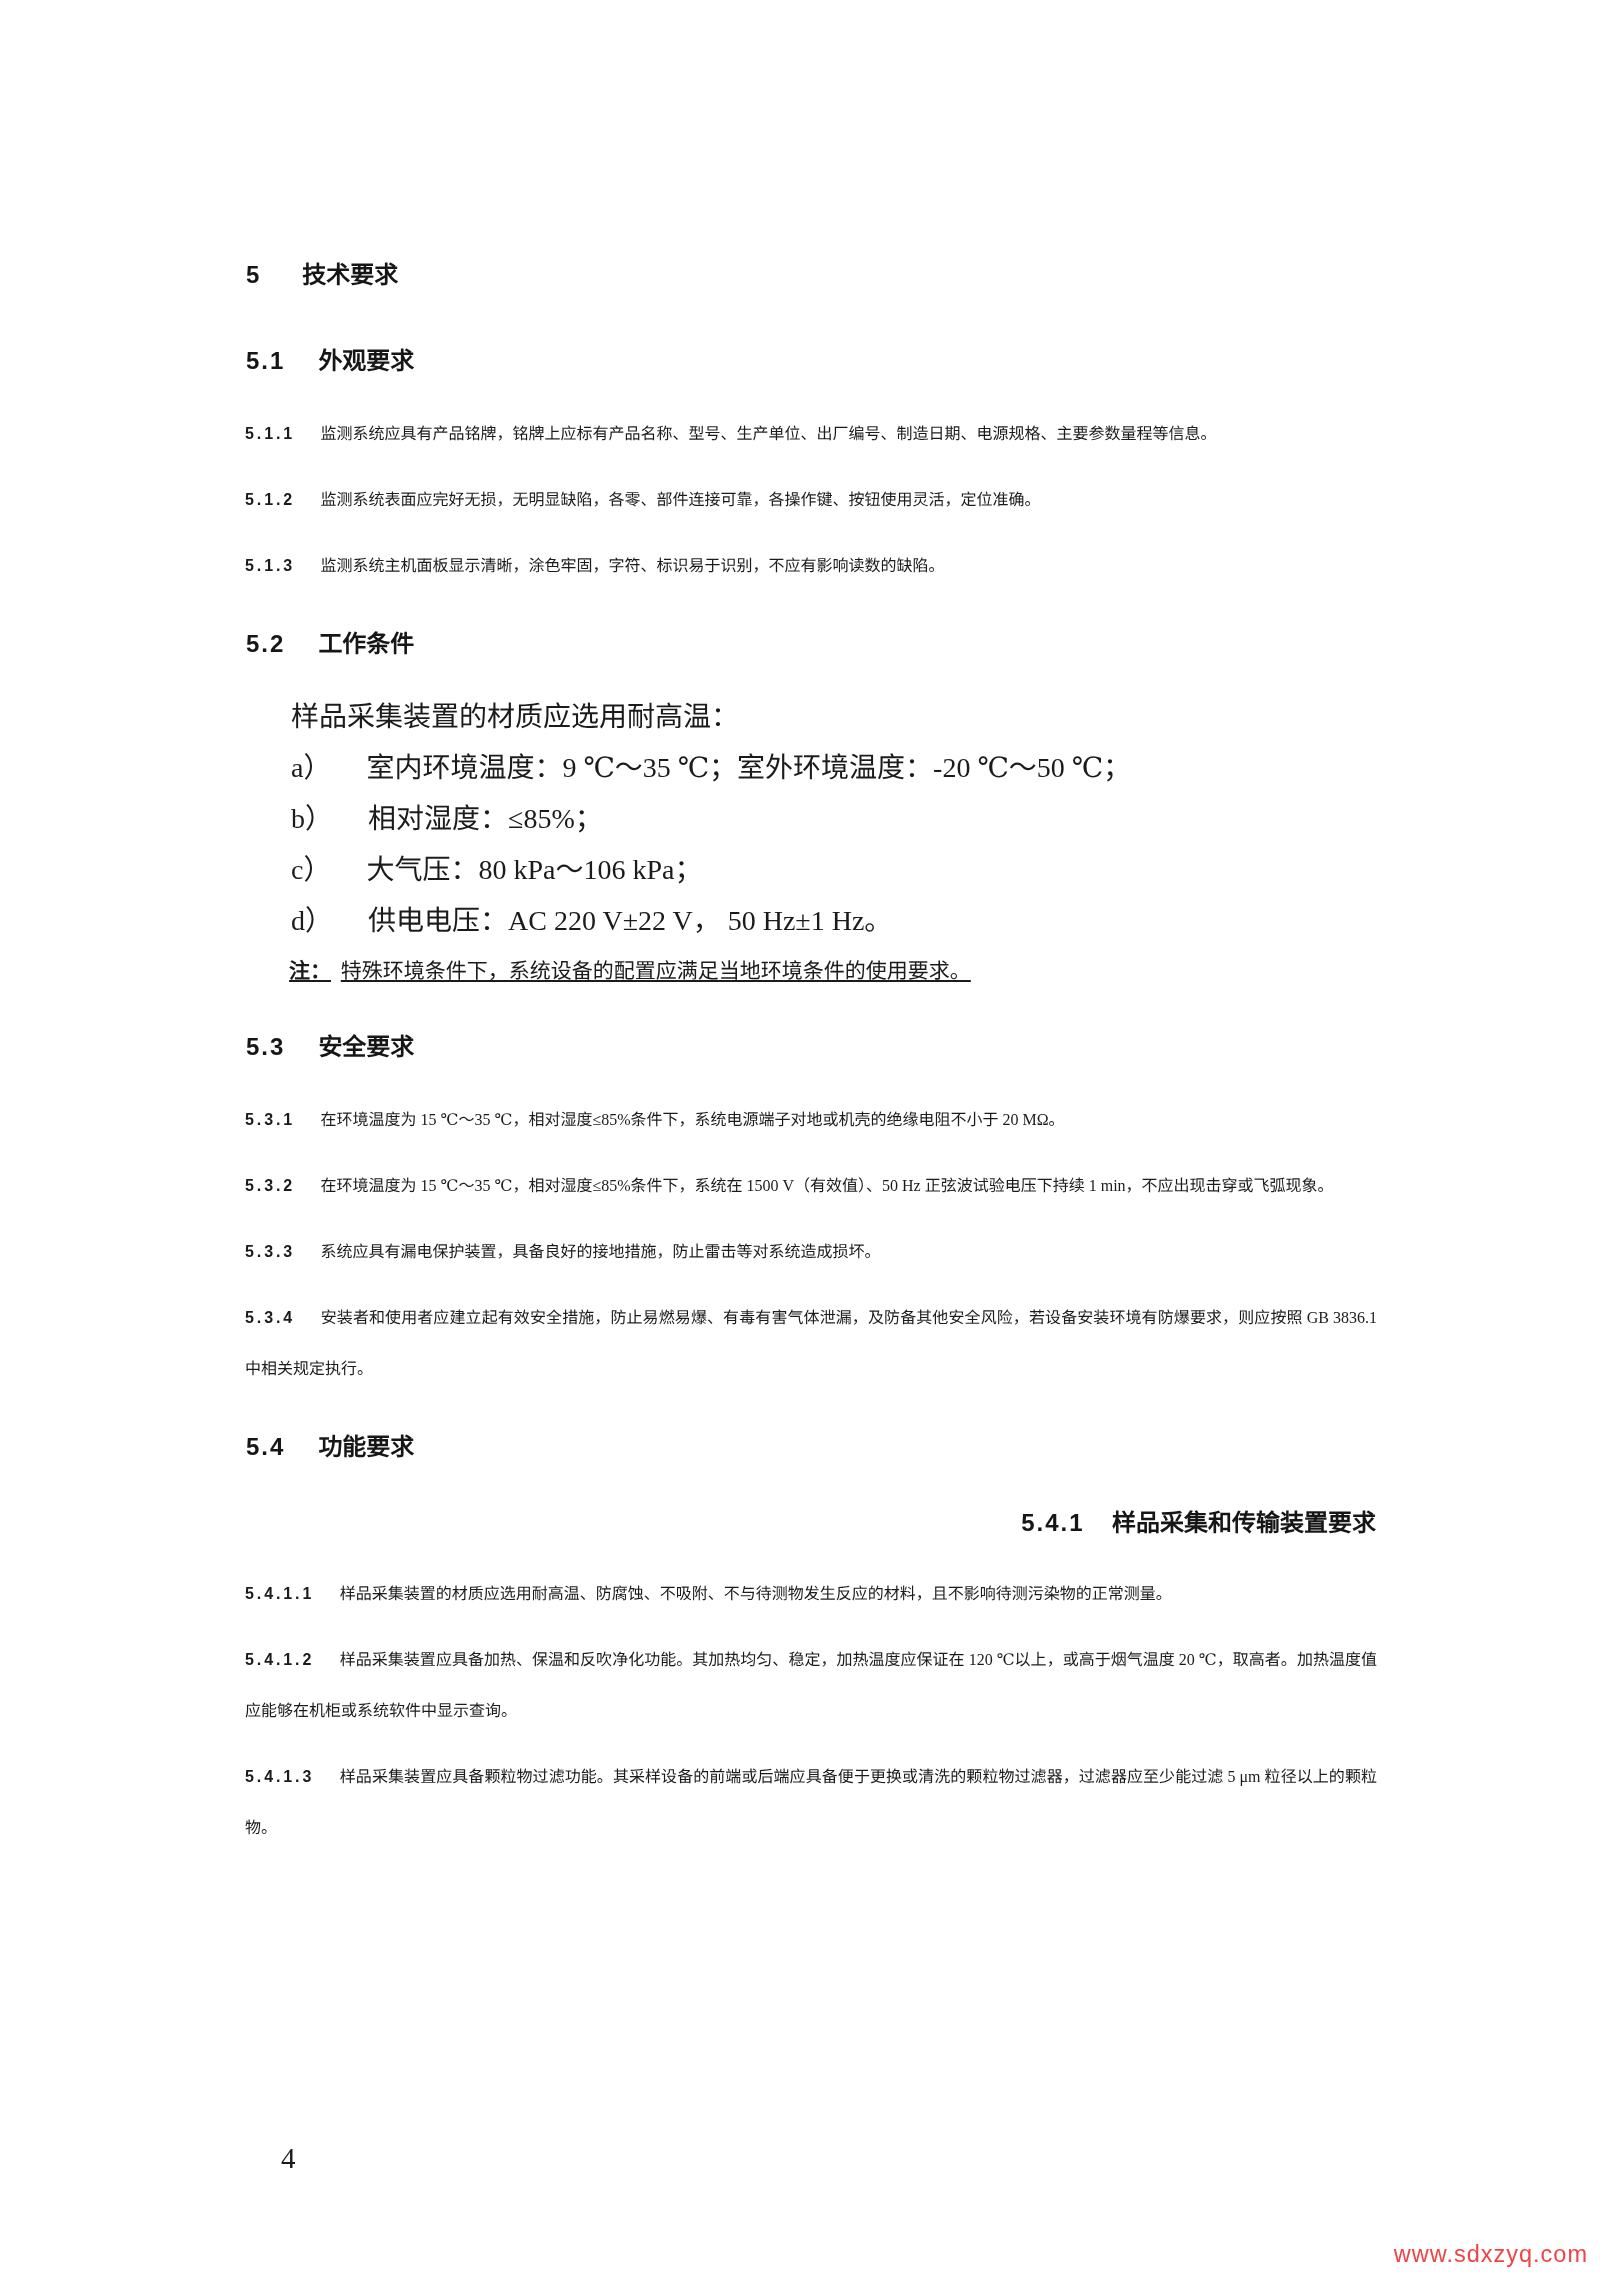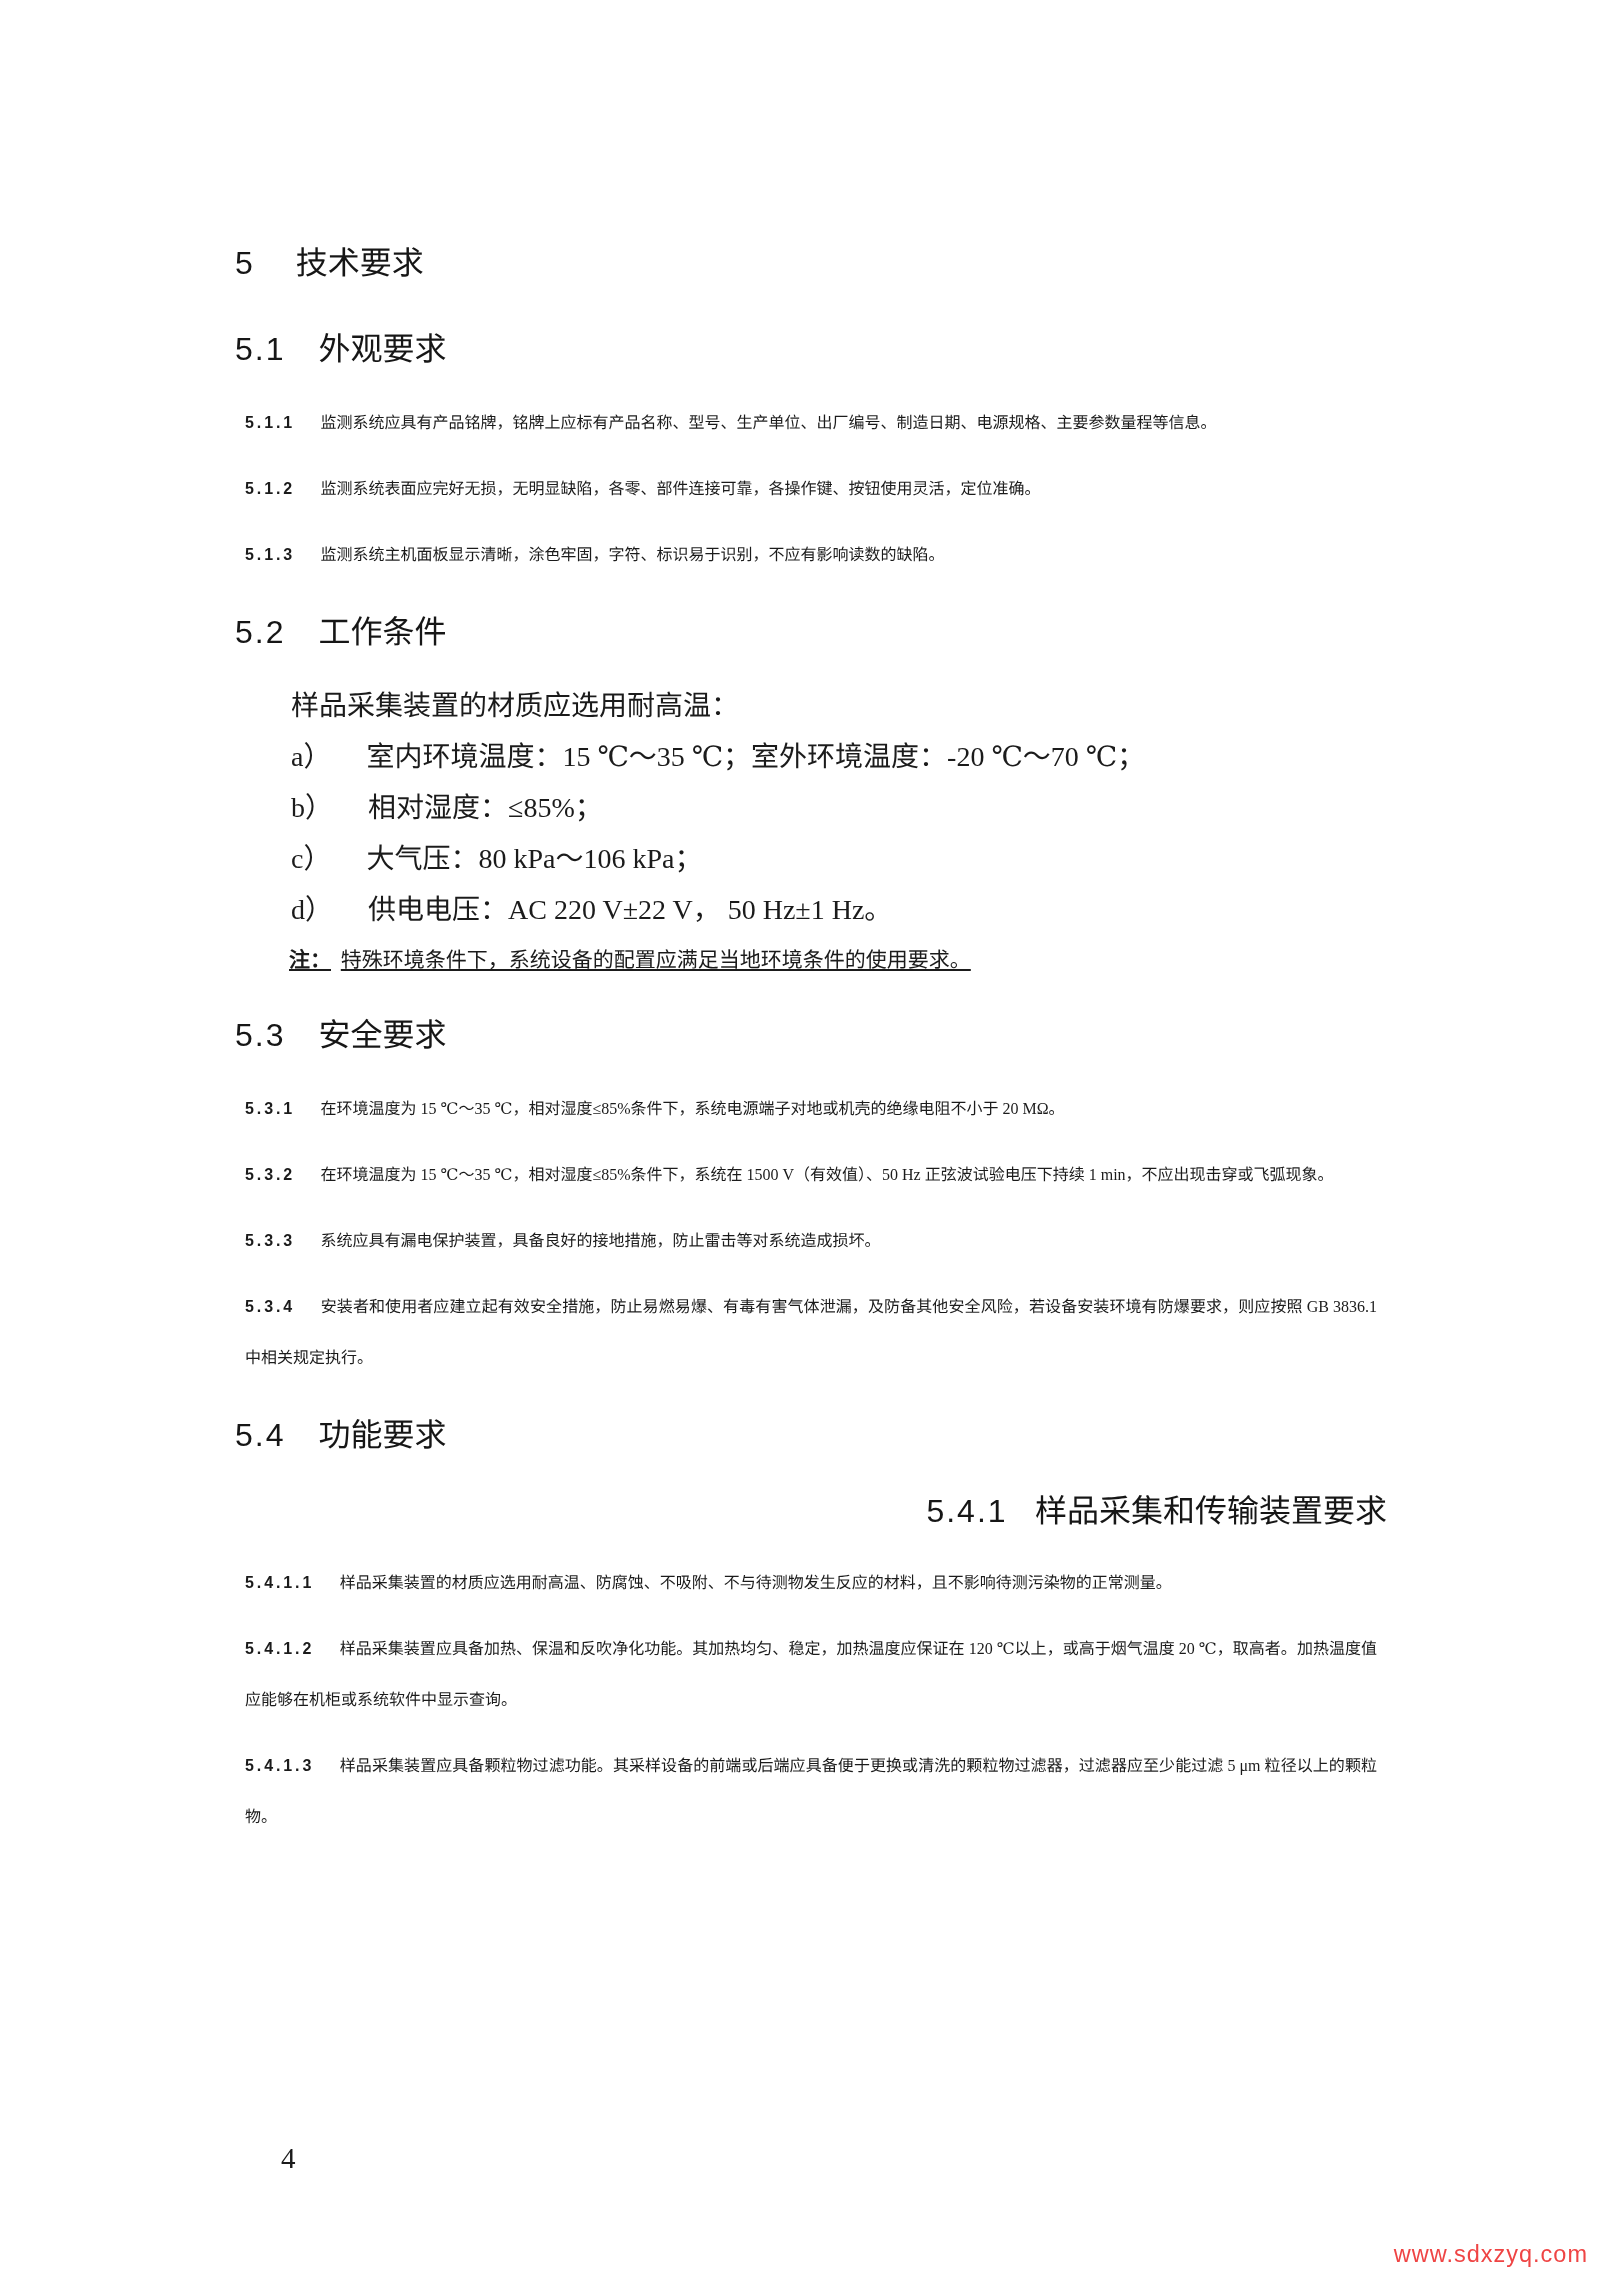--- a/index.html
+++ b/index.html
@@ -12,25 +12,25 @@
     font-family:"Liberation Serif","DejaVu Serif",serif;
   }
   .content{
     position:absolute;
     left:230px;top:233px;
     width:1162px;
   }
   
   .b-h1,.b-h2,.b-h3{
     font-family:"Liberation Sans","DejaVu Sans",sans-serif;
-    font-weight:400;
-    font-size:32px;
+    font-weight:700;
+    font-size:24px;
     line-height:51px;
     color:#161616;
-    margin:5px;
+    margin:16px;
   }
   .b-h1{margin-bottom:35px;}
   .b-h2{margin-top:27.4px;margin-bottom:21.6px;}
   .b-h3{margin-top:25.5px;margin-bottom:19.6px;text-align:right;}
   .b-h1 .num{margin-right:41px;letter-spacing:2px;}
   .b-h2 .num{margin-right:33px;letter-spacing:2px;}
   .b-h3 .num{margin-right:27.4px;letter-spacing:2px;}
   
   .b-p{
     font-size:16px;
@@ -103,21 +103,21 @@
 
     <p class="b-p"><span class="pnum">5.1.2</span><span>监测系统表面应完好无损，无明显缺陷，各零、部件连接可靠，各操作键、按钮使用灵活，定位准确。</span></p>
 
     <p class="b-p"><span class="pnum">5.1.3</span><span>监测系统主机面板显示清晰，涂色牢固，字符、标识易于识别，不应有影响读数的缺陷。</span></p>
 
 
     <p class="b-h2"><span class="num">5.2</span><span>工作条件</span></p>
 
     <p class="b-pi"><span>样品采集装置的材质应选用耐高温：</span></p>
 
-    <p class="b-li"><span class="linum">a）</span><span>室内环境温度：15 ℃～35 ℃；室外环境温度：-20 ℃～70 ℃；</span></p>
+    <p class="b-li"><span class="linum">a）</span><span>室内环境温度：9 ℃～35 ℃；室外环境温度：-20 ℃～50 ℃；</span></p>
 
     <p class="b-li"><span class="linum">b）</span><span>相对湿度：≤85%；</span></p>
 
     <p class="b-li"><span class="linum">c）</span><span>大气压：80 kPa～106 kPa；</span></p>
 
     <p class="b-li"><span class="linum">d）</span><span>供电电压：AC 220 V±22 V， 50 Hz±1 Hz。</span></p>
 
     <p class="b-note"><span class="notenum">注：</span><span>特殊环境条件下，系统设备的配置应满足当地环境条件的使用要求。</span></p>
 
     <p class="b-h2"><span class="num">5.3</span><span>安全要求</span></p>

